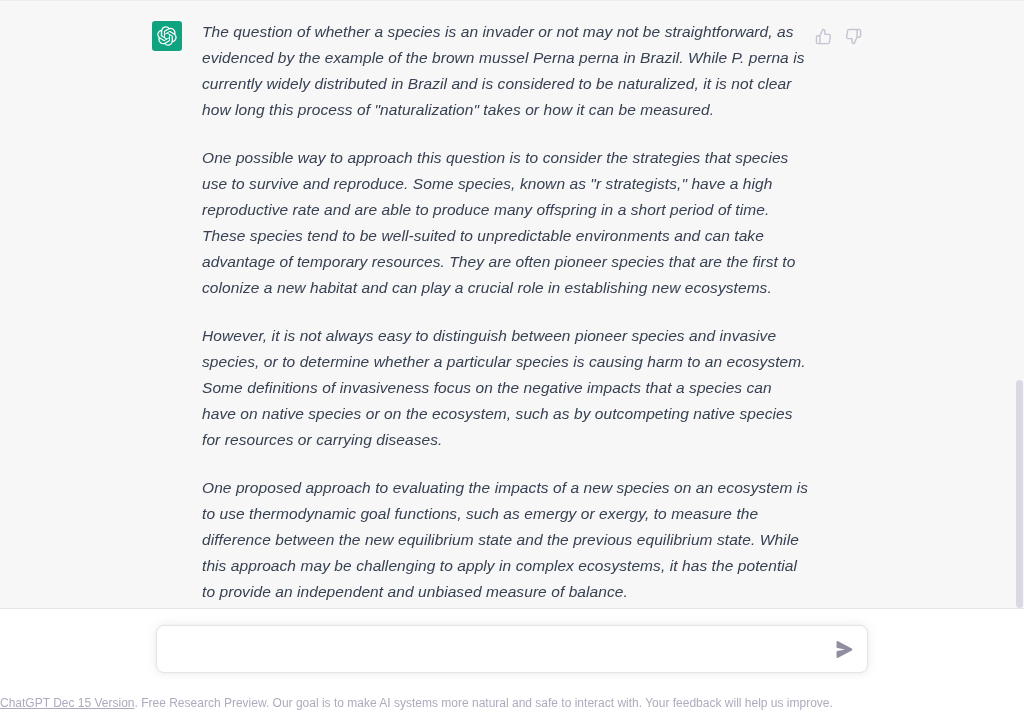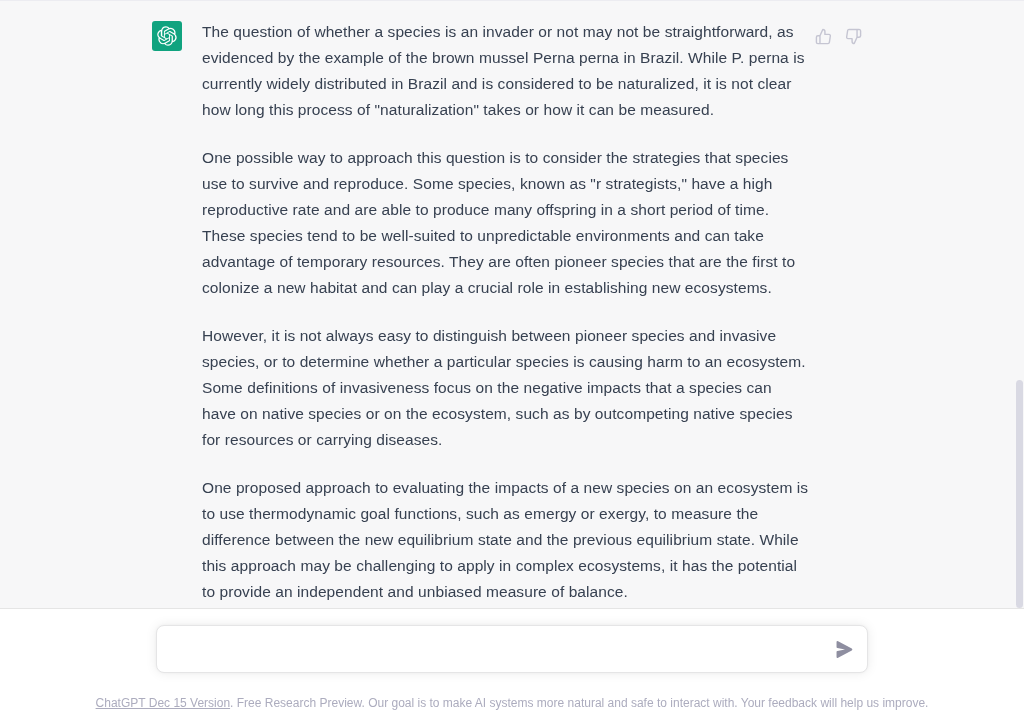--- a/index.html
+++ b/index.html
@@ -78,20 +78,21 @@
     margin-left: 20px;
     font-size: 15.5px;
     line-height: 26px;
     color: #374151;
     letter-spacing: 0.005em;
   }
 
   .msg-body p {
     margin: 0 0 22px 0;
     white-space: normal;
+    font-style: italic;
   }
   .msg-body p:last-child { margin-bottom: 10px; }
 
   .feedback {
     position: absolute;
     top: 24px;
     left: 812px;
     display: flex;
     gap: 8px;
     align-items: center;
@@ -188,21 +189,21 @@
     cursor: pointer;
     color: #8e8ea0;
   }
   .send-btn svg { display: block; }
 
   .footer-note {
     margin-top: 22px;
     font-size: 12px;
     line-height: 16px;
     color: #acacbe;
-    text-align: center;
+    text-align: left;
     width: 100%;
   }
   .footer-link {
     color: #acacbe;
     text-decoration: underline;
   }
 </style>
 </head>
 <body>
 

